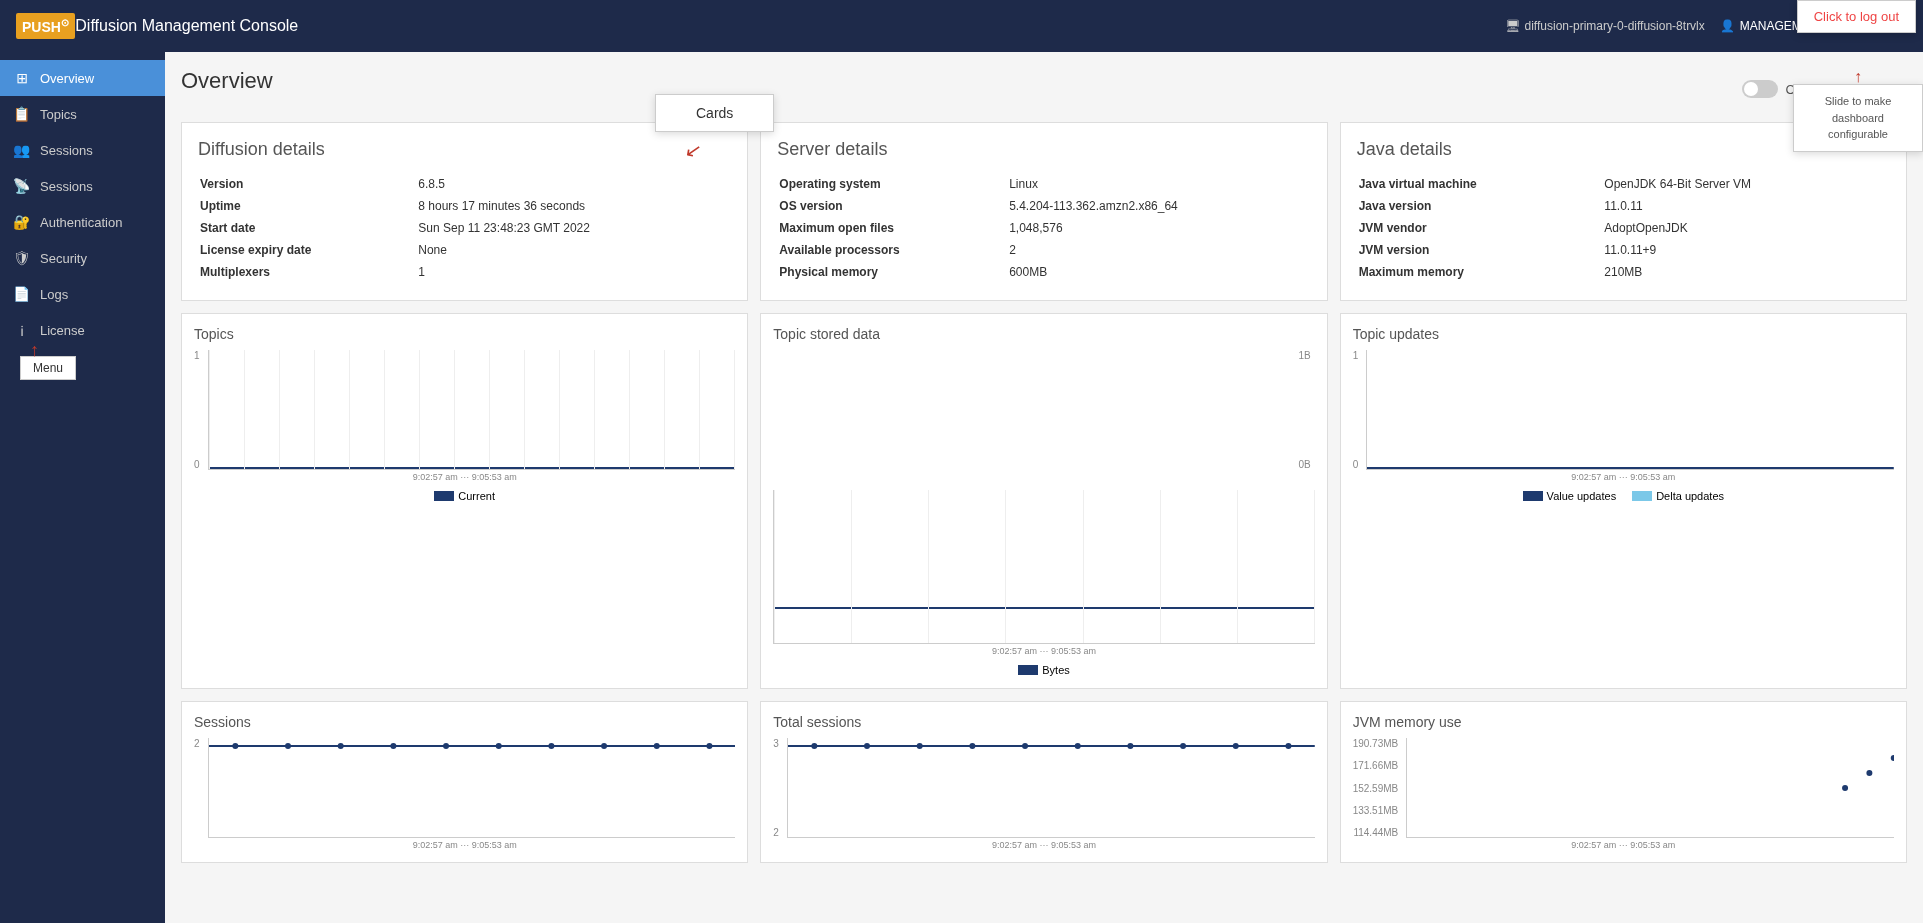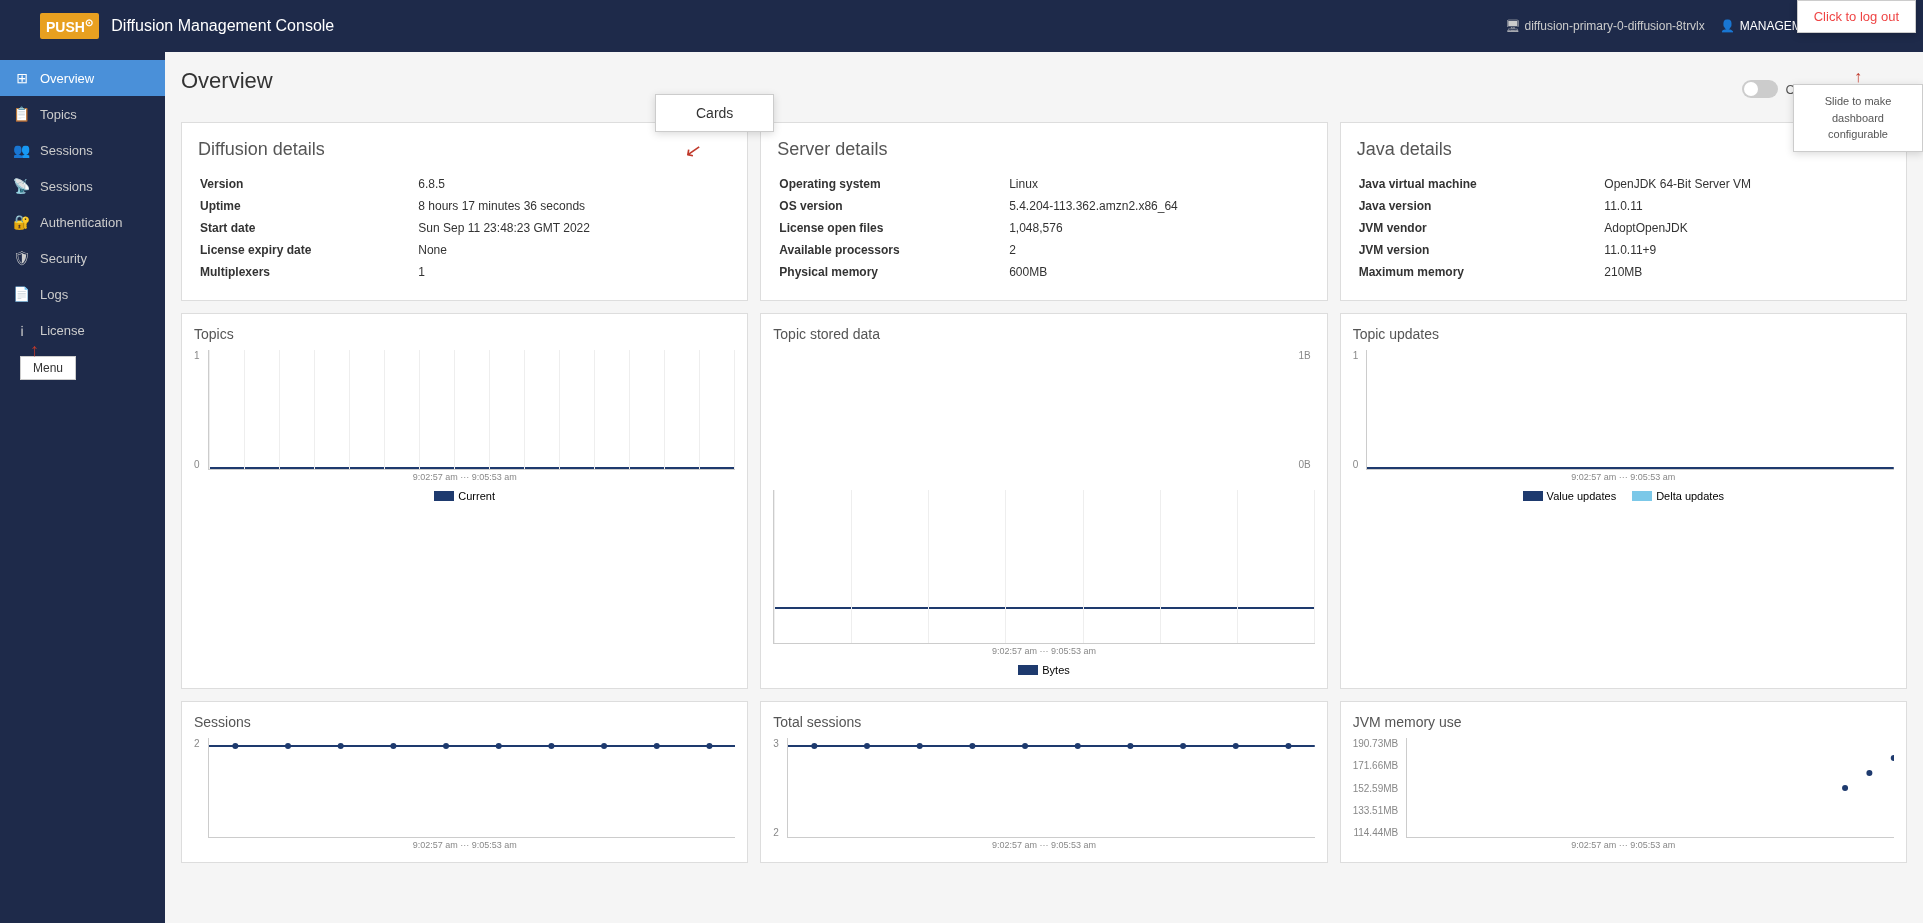--- a/index.html
+++ b/index.html
@@ -12,23 +12,22 @@
       height: 52px;
       display: flex;
       align-items: center;
       padding: 0 16px;
       position: relative;
       z-index: 10;
     }
     .header-logo {
       display: flex;
       align-items: center;
-      gap: 12px;
+      gap: 0;
       flex: 1;
-      margin-left: 24px;
     }
     .logo-box {
       background: #e8a020;
       color: white;
       font-weight: bold;
       font-size: 14px;
       padding: 4px 6px;
       border-radius: 2px;
     }
     .header-title {
@@ -341,21 +340,21 @@
           <tbody id="server-table-body">
               <tr>
                 <td><b>Operating system</b></td>
                 <td>Linux</td>
               </tr>
               <tr>
                 <td><b>OS version</b></td>
                 <td>5.4.204-113.362.amzn2.x86_64</td>
               </tr>
               <tr>
-                <td><b>License open files</b></td>
+                <td><b>Maximum open files</b></td>
                 <td>1,048,576</td>
               </tr>
               <tr>
                 <td><b>Available processors</b></td>
                 <td>2</td>
               </tr>
               <tr>
                 <td><b>Physical memory</b></td>
                 <td>600MB</td>
               </tr>

